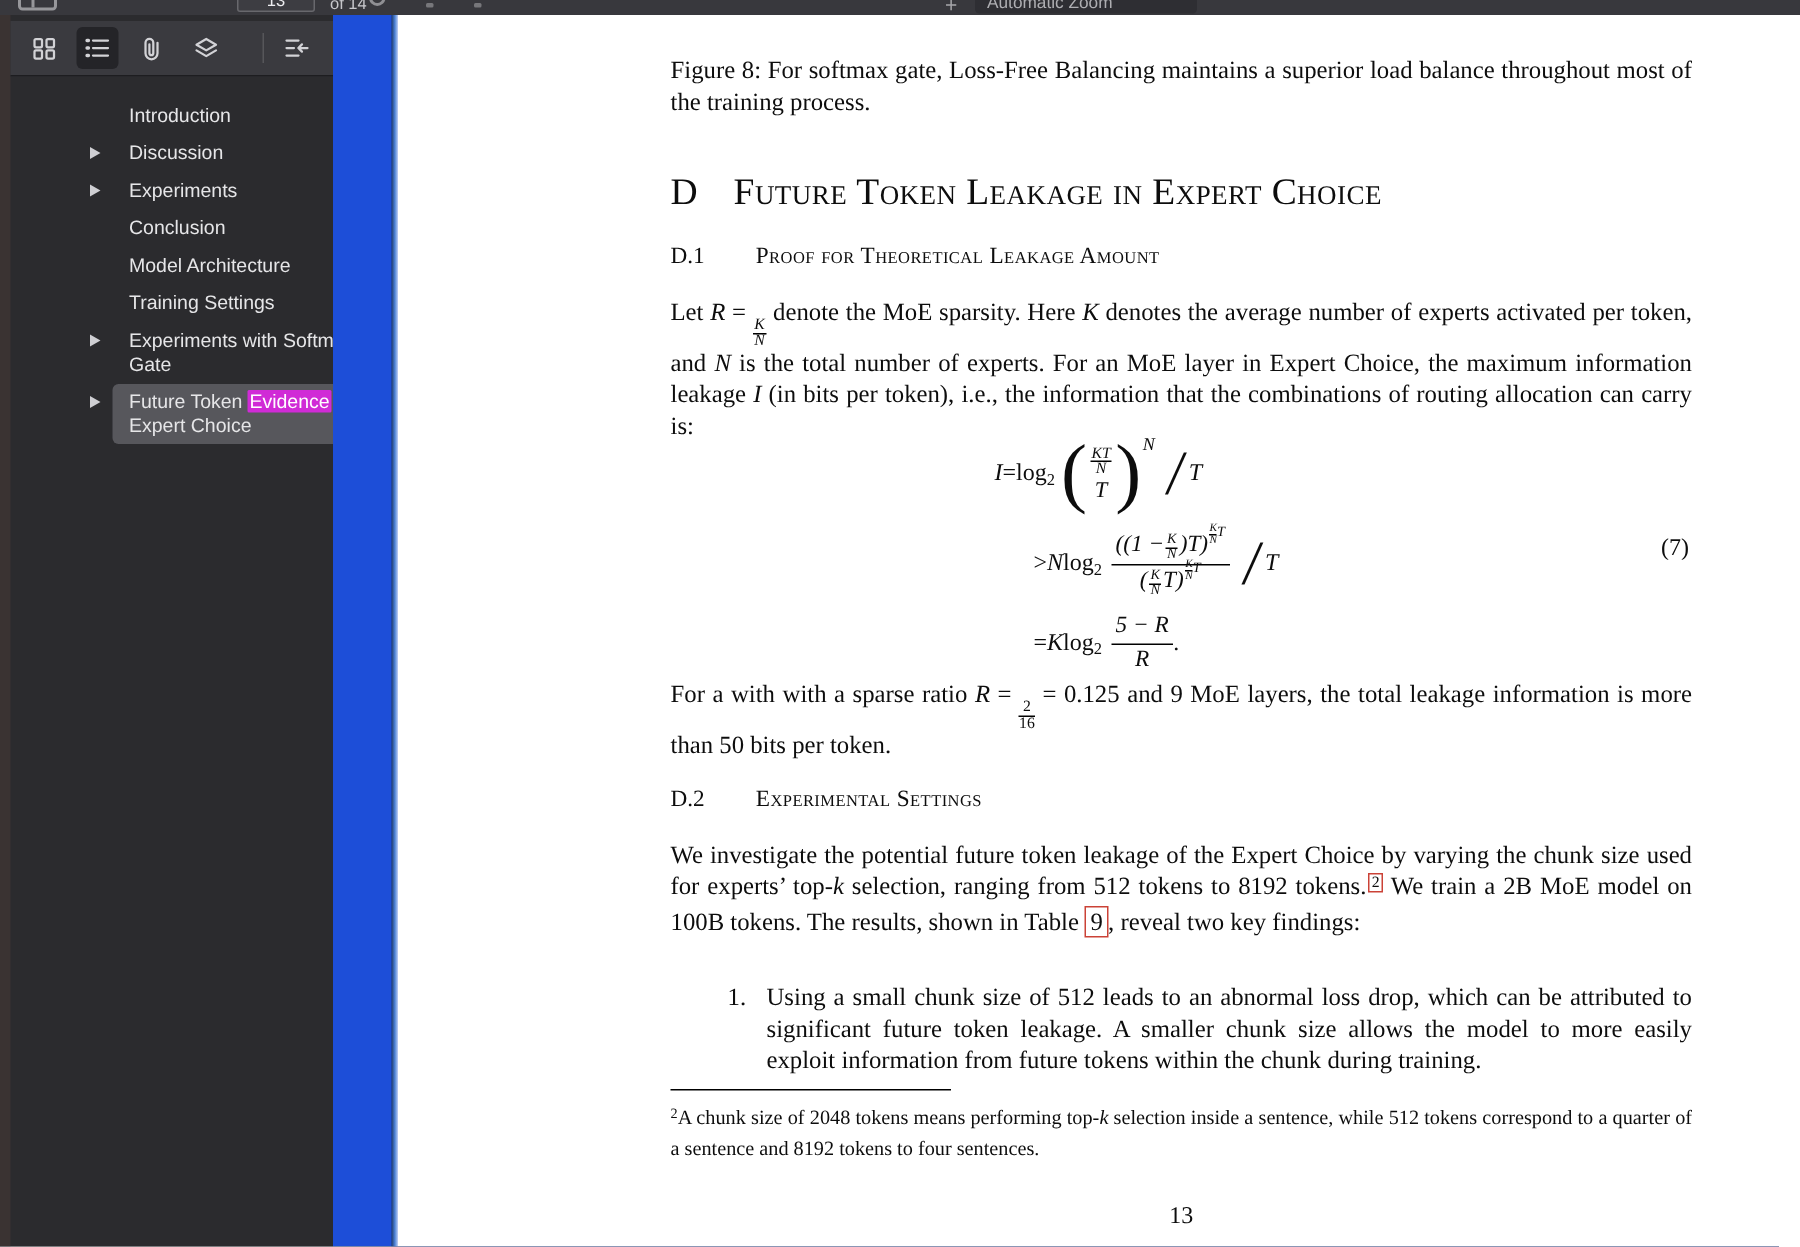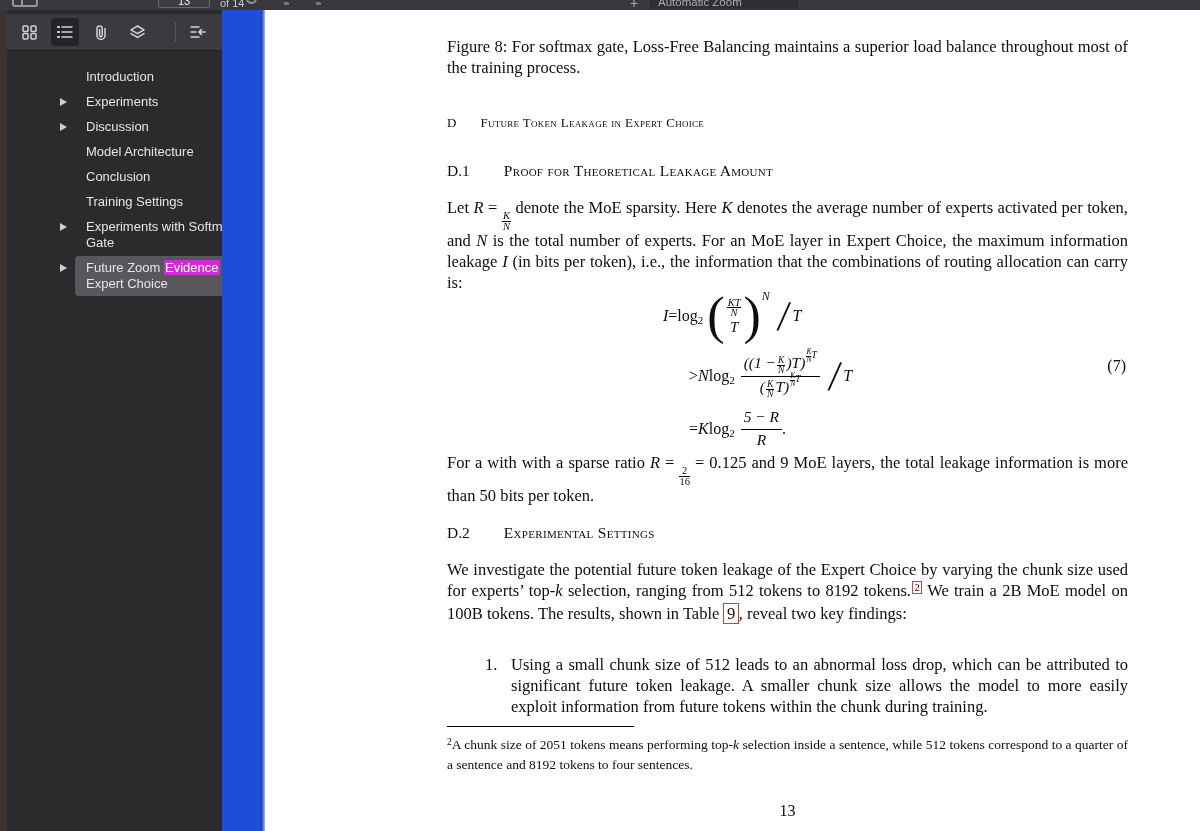--- a/index.html
+++ b/index.html
@@ -34,21 +34,21 @@
   mark.find { background:#d02bd6; color:#ffffff; padding:0 1px; border-radius:1px; }
 
   
   .viewer { position:absolute; left:222px; top:10px; width:978px; height:821px; background:#1d4ed8; overflow:hidden; }
   .page-edge { position:absolute; left:39px; top:0; width:4px; height:821px; background:linear-gradient(90deg,#203a66 0%,#4b80d6 55%,#a9c4ee 100%); }
   .page { position:absolute; left:43px; top:0; width:940px; height:821px; background:#ffffff; }
   .content { position:absolute; left:182px; top:0; width:681px; height:821px; font-family:"Liberation Serif",serif; font-size:16.5px; color:#0d0d0d; text-align:justify; }
   .content > div { position:absolute; left:0; width:681px; }
 
   .caption { top:26px; line-height:21px; }
-  .sec-d  { top:105px; font-size:13px; text-align:left; }
+  .sec-d  { top:105px; font-size:25px; text-align:left; }
   .sec-d .num { margin-right:24px; }
   .sc { font-variant:small-caps; letter-spacing:0.3px; }
   .subsec { font-size:15.5px; text-align:left; }
   .sec-d1 { top:152px; } .sec-d2 { top:514px; }
   .subsec .num { margin-right:34px; }
 
   .p1 { top:188px; line-height:20.8px; }
   .p2 { top:443px; line-height:20.8px; }
   .p3 { top:550px; line-height:20.8px; }
   .mi { font-style:italic; }
@@ -138,27 +138,27 @@
     <div class="sb-btn">
       <svg width="18" height="16" viewBox="0 0 18 16">
           <path d="M2 3h8M2 8h5M2 13h8"></path>
           <path d="M16 8h-6M12.3 5.6L9.9 8l2.4 2.4"></path>
         </svg>
     </div>
   </div>
 
   <div class="toc">
     <div class="toc-row"><span>Introduction</span></div>
+    <div class="toc-row"><span class="tri"></span><span>Discussion</span></div>
     <div class="toc-row"><span class="tri"></span><span>Experiments</span></div>
-    <div class="toc-row"><span class="tri"></span><span>Discussion</span></div>
+    <div class="toc-row"><span>Conclusion</span></div>
     <div class="toc-row"><span>Model Architecture</span></div>
-    <div class="toc-row"><span>Conclusion</span></div>
     <div class="toc-row"><span>Training Settings</span></div>
     <div class="toc-row"><span class="tri"></span><span>Experiments with Softmax Gate</span></div>
-    <div class="toc-row selected"><span class="tri"></span><span><span>Future Zoom </span><mark class="find">Evidence</mark><span> in Expert Choice</span></span></div>
+    <div class="toc-row selected"><span class="tri"></span><span><span>Future Token </span><mark class="find">Evidence</mark><span> in Expert Choice</span></span></div>
   </div>
 </div>
 
 <div class="viewer">
   <div class="page-edge"></div>
   <div class="page">
     <div class="content">
 
       <div class="caption">Figure 8: For softmax gate, Loss-Free Balancing maintains a superior load balance throughout most of the training process.</div>
 
@@ -262,18 +262,18 @@
       </div>
 
       <div class="p3"><span>We investigate the potential future token leakage of the Expert Choice by varying the chunk size used for experts’ top-</span><span class="mi">k</span><span> selection, ranging from 512 tokens to 8192 tokens.</span><span class="refbox">2</span><span> We train a 2B MoE model on 100B tokens. The results, shown in Table </span><span class="refbox-inline">9</span><span>, reveal two key findings:</span></div>
 
       <div class="list">
         <span class="list-num">1.</span>
         <span class="list-body">Using a small chunk size of 512 leads to an abnormal loss drop, which can be attributed to significant future token leakage. A smaller chunk size allows the model to more easily exploit information from future tokens within the chunk during training.</span>
       </div>
 
       <div class="fnrule"></div>
-      <div class="footnote"><span class="fnmark">2</span><span>A chunk size of 2051 tokens means performing top-</span><span class="mi">k</span><span> selection inside a sentence, while 512 tokens correspond to a quarter of a sentence and 8192 tokens to four sentences.</span></div>
+      <div class="footnote"><span class="fnmark">2</span><span>A chunk size of 2048 tokens means performing top-</span><span class="mi">k</span><span> selection inside a sentence, while 512 tokens correspond to a quarter of a sentence and 8192 tokens to four sentences.</span></div>
 
       <div class="pageno">13</div>
     </div>
   </div>
 </div>
 
 </body></html>

